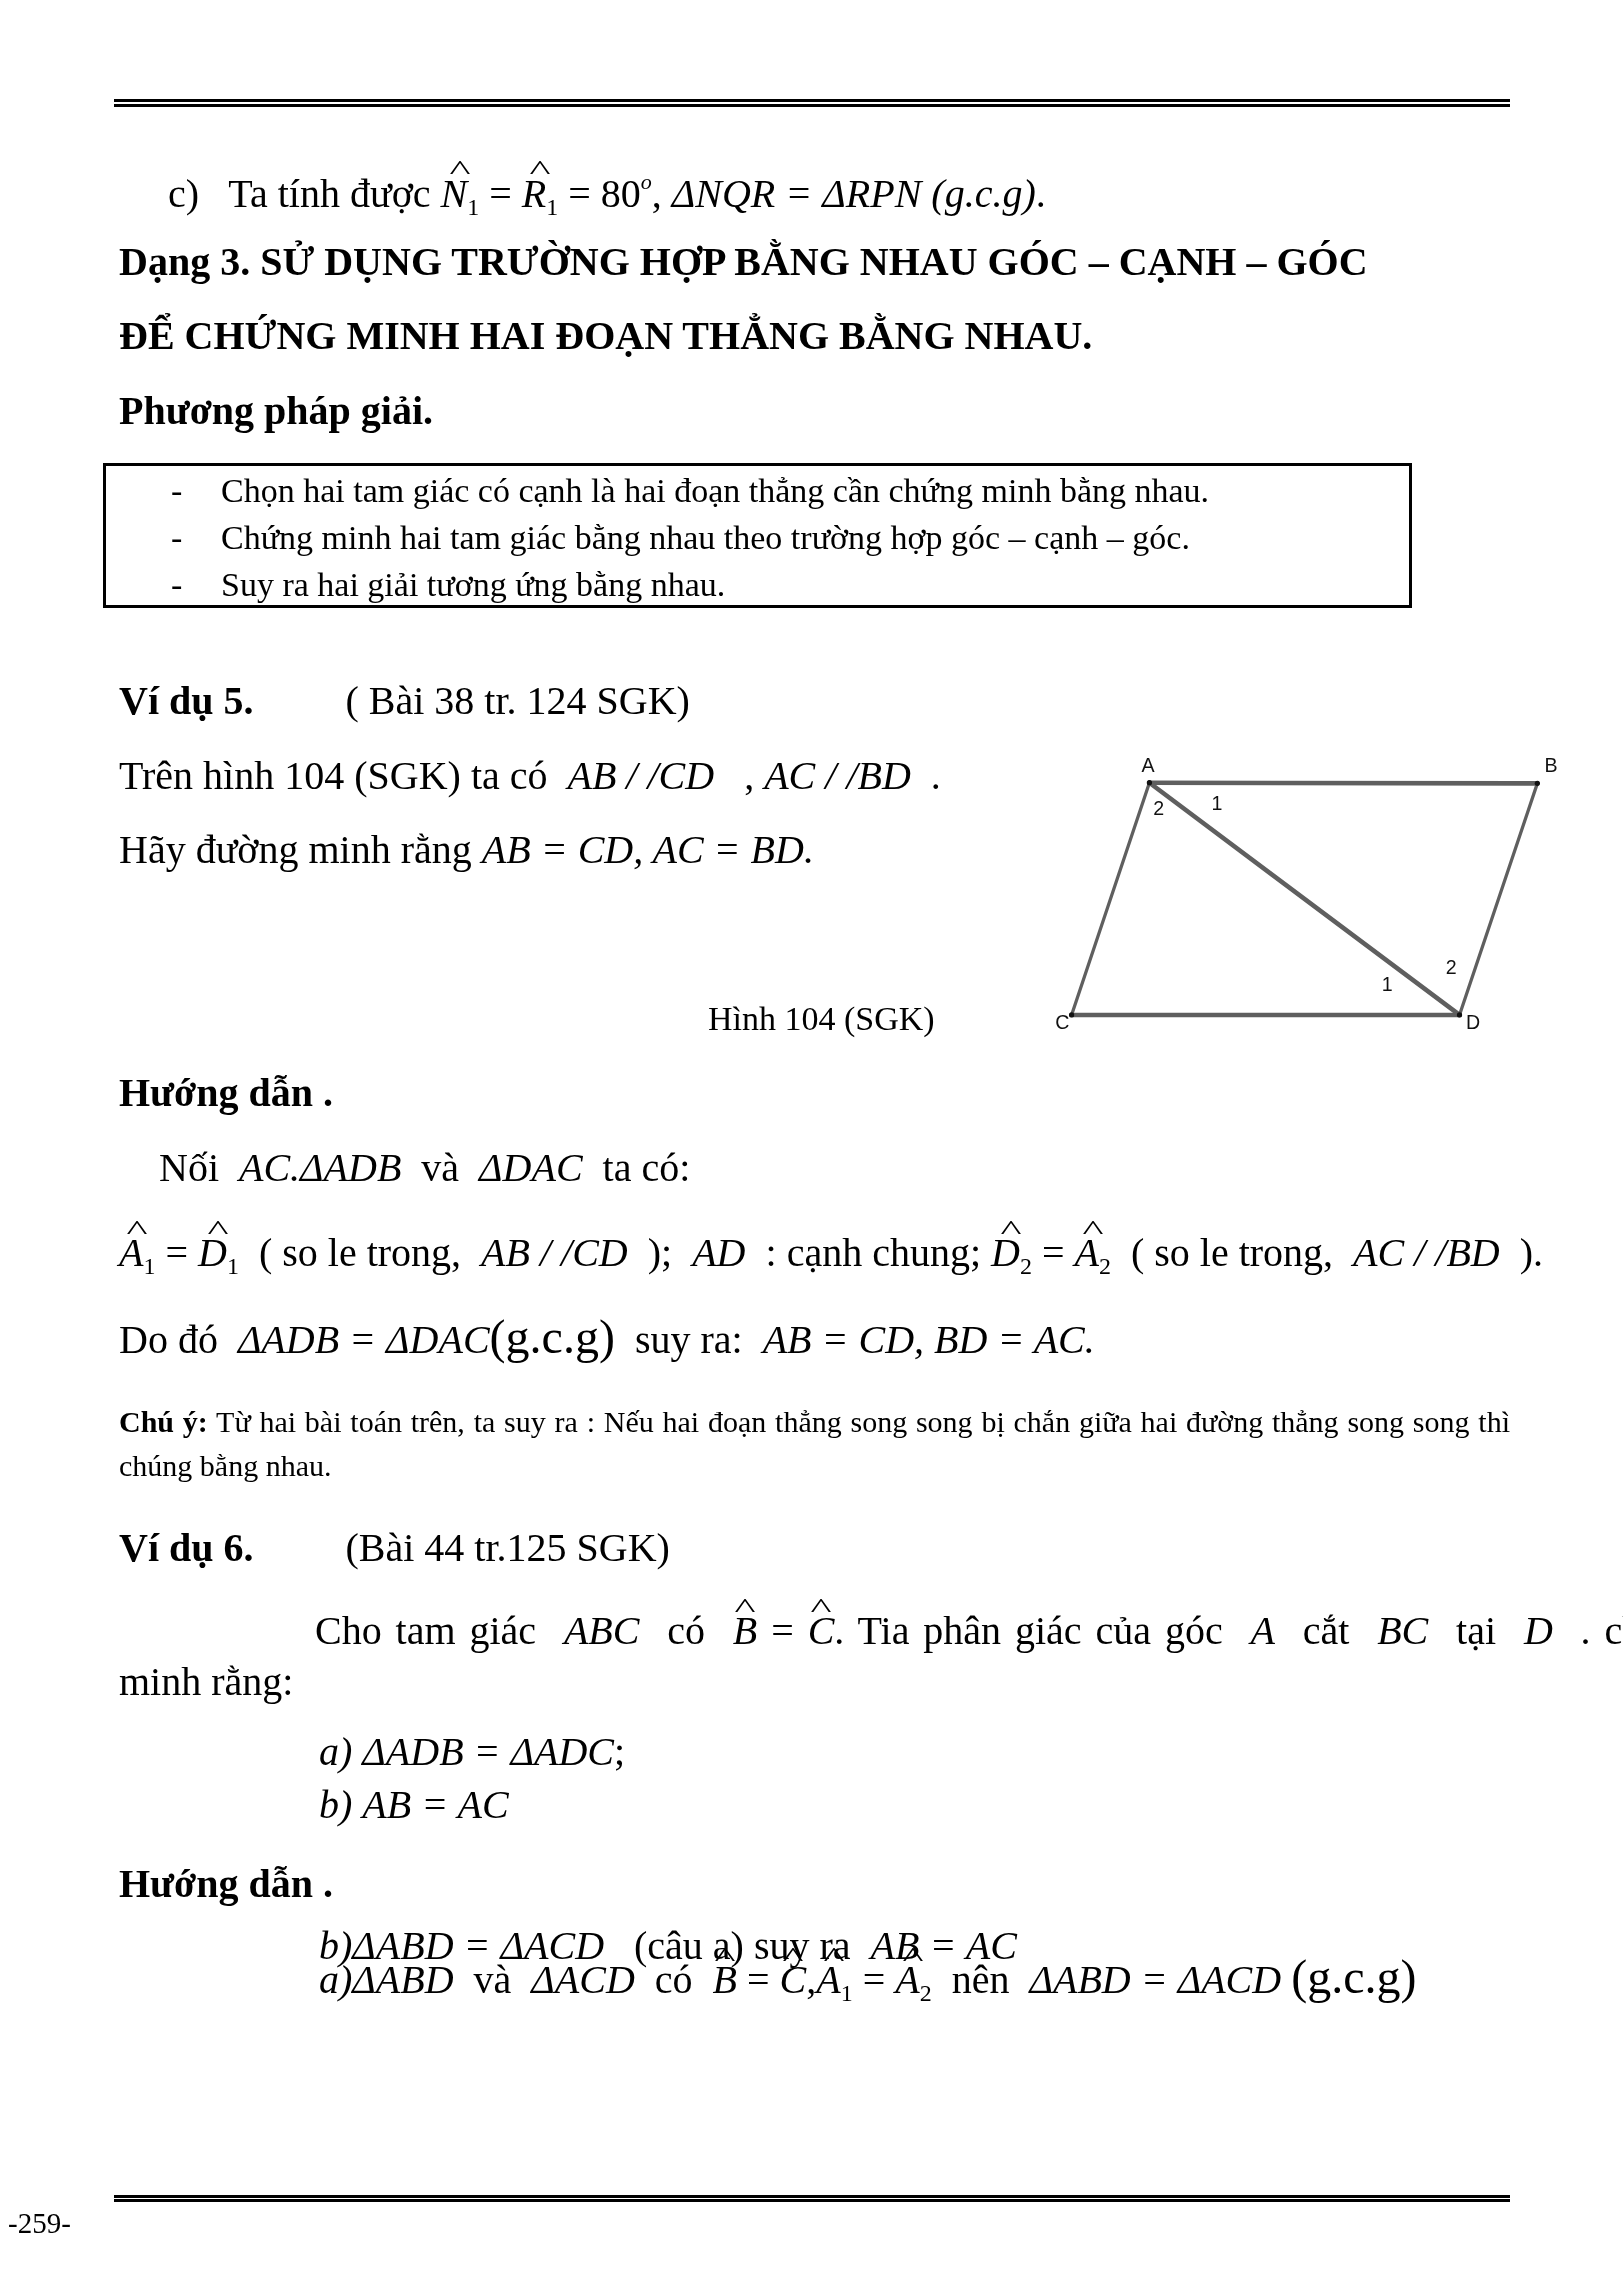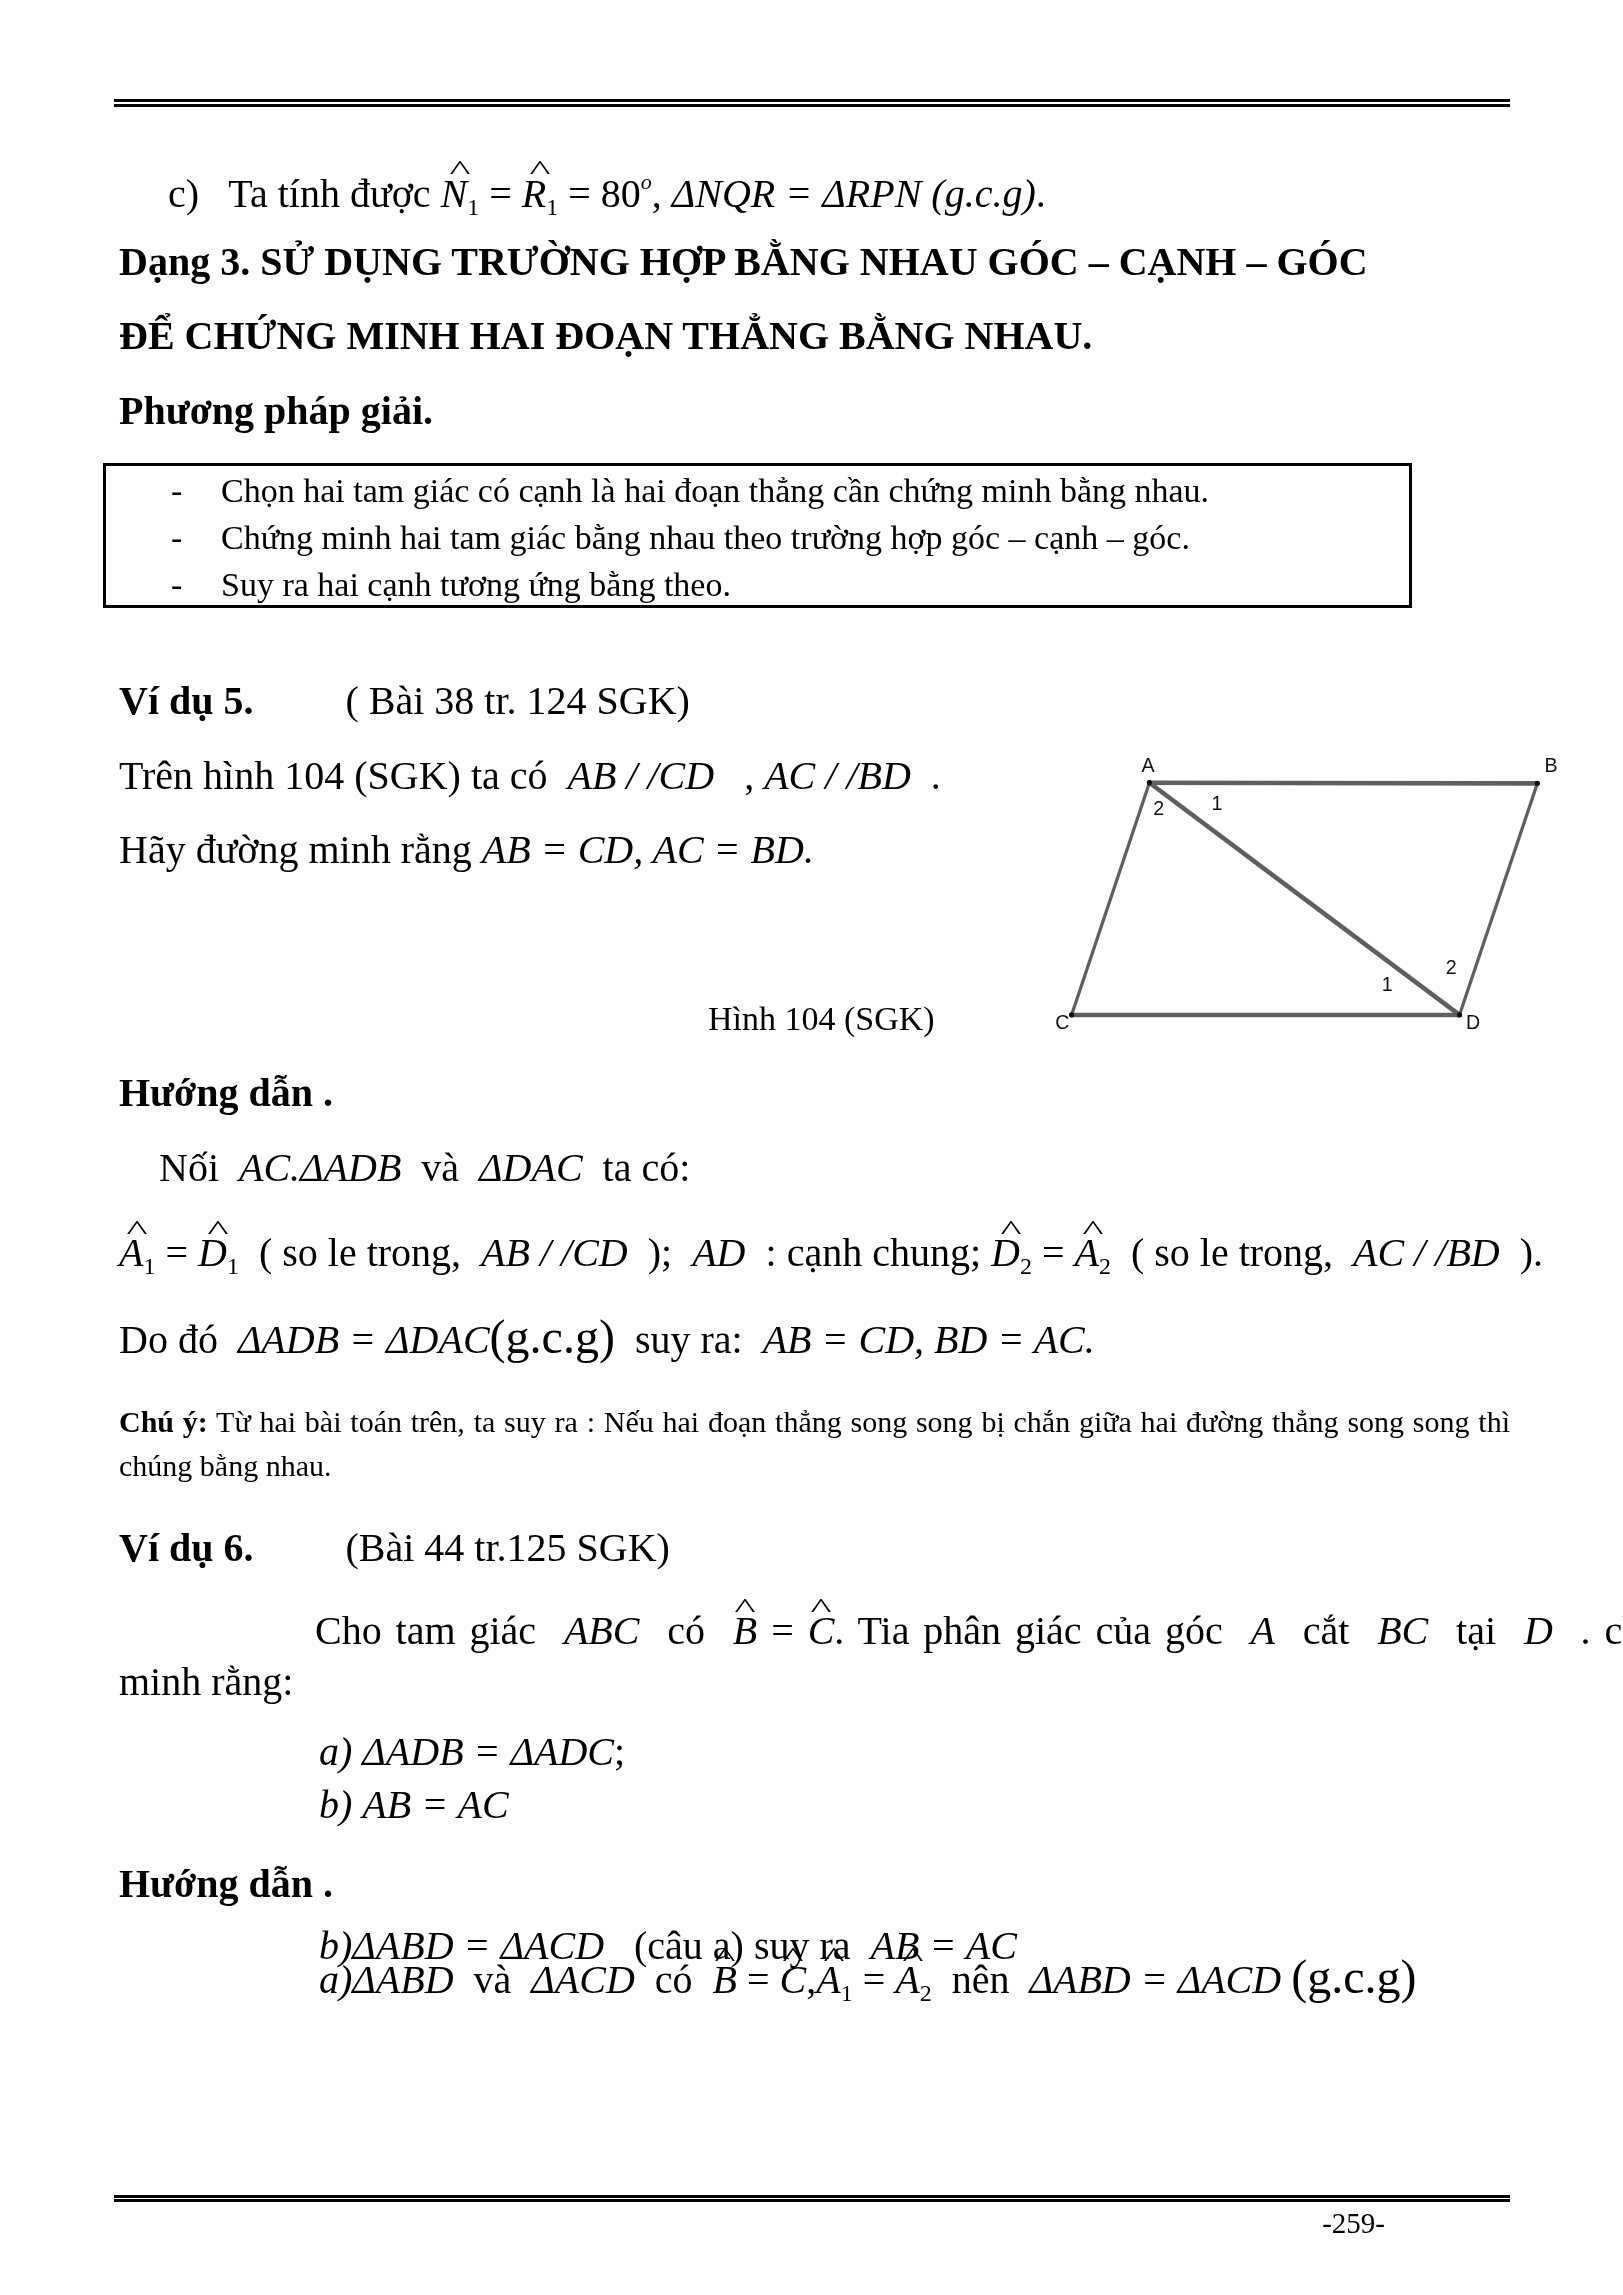--- a/index.html
+++ b/index.html
@@ -15,21 +15,21 @@
   sub.s { font-size: 0.6em; vertical-align: -0.35em; font-style: normal; }
   sup.s { font-size: 0.55em; vertical-align: 0.8em; font-style: italic; }
   .big-paren { font-size: 1.2em; font-style: normal; }
   .box { position: absolute; left: 103px; top: 463px; width: 1303px; height: 139px; border: 3.3px solid #000; }
   .box-row { position: absolute; left: 0; font-size: 34px; line-height: 39px; white-space: nowrap; }
   .box-dash { position: absolute; left: 65px; }
   .box-text { position: absolute; left: 115px; }
   .caption { position: absolute; font-size: 34px; line-height: 39px; white-space: nowrap; }
   .justify { position: absolute; left: 119px; width: 1391px; font-size: 30px; line-height: 44px; text-align: justify; }
   svg text { font-family: "Liberation Sans", "DejaVu Sans", sans-serif; }
-  .page-number { position: absolute; left: 0; width: 1385px; top: 2202px; text-align: right; font-size: 29px; line-height: 33px; }
+  .page-number { position: absolute; left: 0; width: 1385px; top: 2202px; text-align: left; font-size: 29px; line-height: 33px; padding-left: 8px; }
 </style>
 </head>
 <body>
 
 <div class="rule" style="top:99px;"></div>
 <div class="rule" style="top:104px;"></div>
 
 <div class="line" style="left:168px; top:162px;">
   <span>c)</span>&nbsp;&nbsp;
   <span>Ta tính được</span>
@@ -49,21 +49,21 @@
   <div class="box-row" style="top:5.2px;">
     <span class="box-dash">-</span>
     <span class="box-text">Chọn hai tam giác có cạnh là hai đoạn thẳng cần chứng minh bằng nhau.</span>
   </div>
   <div class="box-row" style="top:52px;">
     <span class="box-dash">-</span>
     <span class="box-text">Chứng minh hai tam giác bằng nhau theo trường hợp góc – cạnh – góc.</span>
   </div>
   <div class="box-row" style="top:99px;">
     <span class="box-dash">-</span>
-    <span class="box-text">Suy ra hai cạnh tương ứng bằng theo.</span>
+    <span class="box-text">Suy ra hai giải tương ứng bằng nhau.</span>
   </div>
 </div>
 
 <div class="line" style="left:119px; top:681px;">
   <span class="bold">Ví dụ 5.</span>
   <span style="display:inline-block; width:72px;"></span>
   <span>( Bài 38 tr. 124 SGK)</span>
 </div>
 
 <div class="line" style="left:119px; top:756px;">

